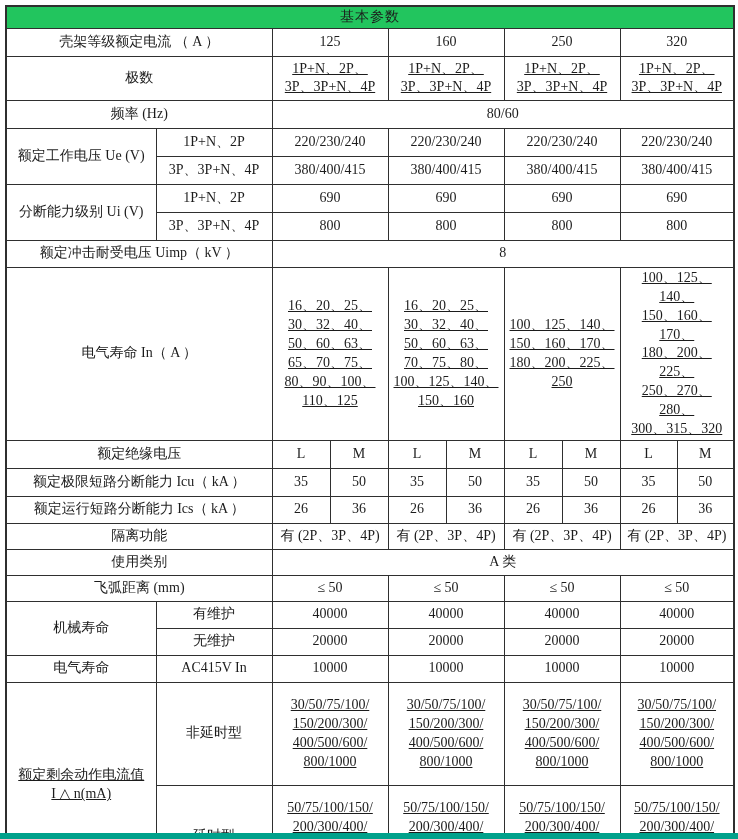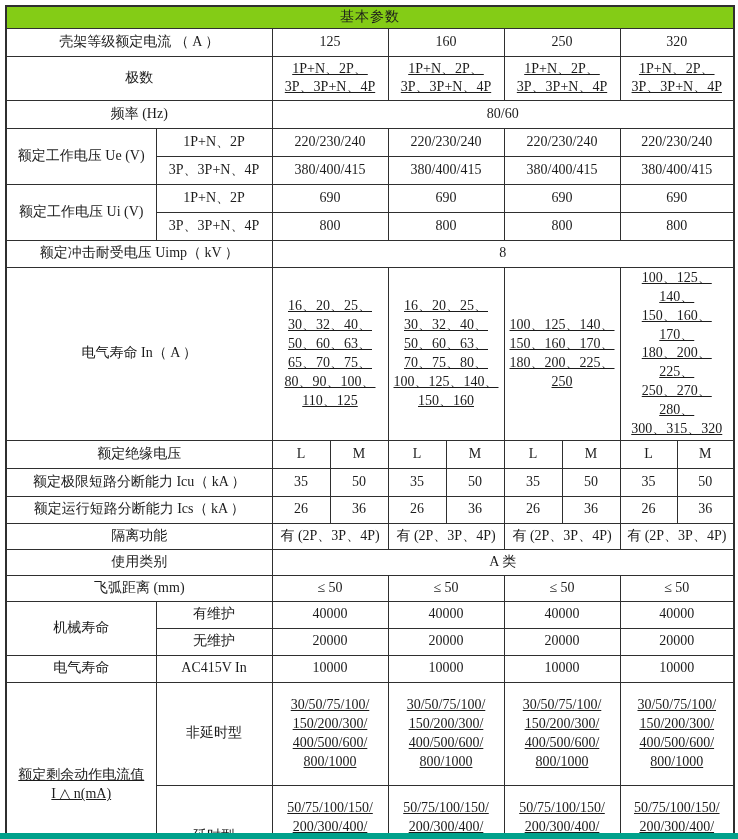--- a/index.html
+++ b/index.html
@@ -26,21 +26,21 @@
     border: 1px solid #2f2f2f;
     text-align: center;
     vertical-align: middle;
     color: #1c1c1c;
     font-size: 14px;
     padding: 1px 4px;
     overflow: hidden;
     line-height: 1.35;
   }
   td.head {
-    background: #84cc16;
+    background: #22c55e;
     color: #ffffff;
     font-size: 15px;
     letter-spacing: 1px;
     margin-left: 40px;
   }
   .pre { white-space: pre-line; text-decoration: underline; }
   .left { text-align: left; padding-left: 9px; }
   .tall-lines { line-height: 1.9; }
   .bottom-bar {
     position: absolute;
@@ -109,21 +109,21 @@
     </tr>
     <tr style="height:28px">
       <td>3P、3P+N、4P</td>
       <td colspan="2">380/400/415</td>
       <td colspan="2">380/400/415</td>
       <td colspan="2">380/400/415</td>
       <td colspan="2">380/400/415</td>
     </tr>
 
     <tr style="height:28px">
-      <td rowspan="2">额定工作电压 Ui (V)</td>
+      <td rowspan="2">分断能力级别 Ui (V)</td>
       <td>1P+N、2P</td>
       <td colspan="2">690</td>
       <td colspan="2">690</td>
       <td colspan="2">690</td>
       <td colspan="2">690</td>
     </tr>
     <tr style="height:28px">
       <td>3P、3P+N、4P</td>
       <td colspan="2">800</td>
       <td colspan="2">800</td>

